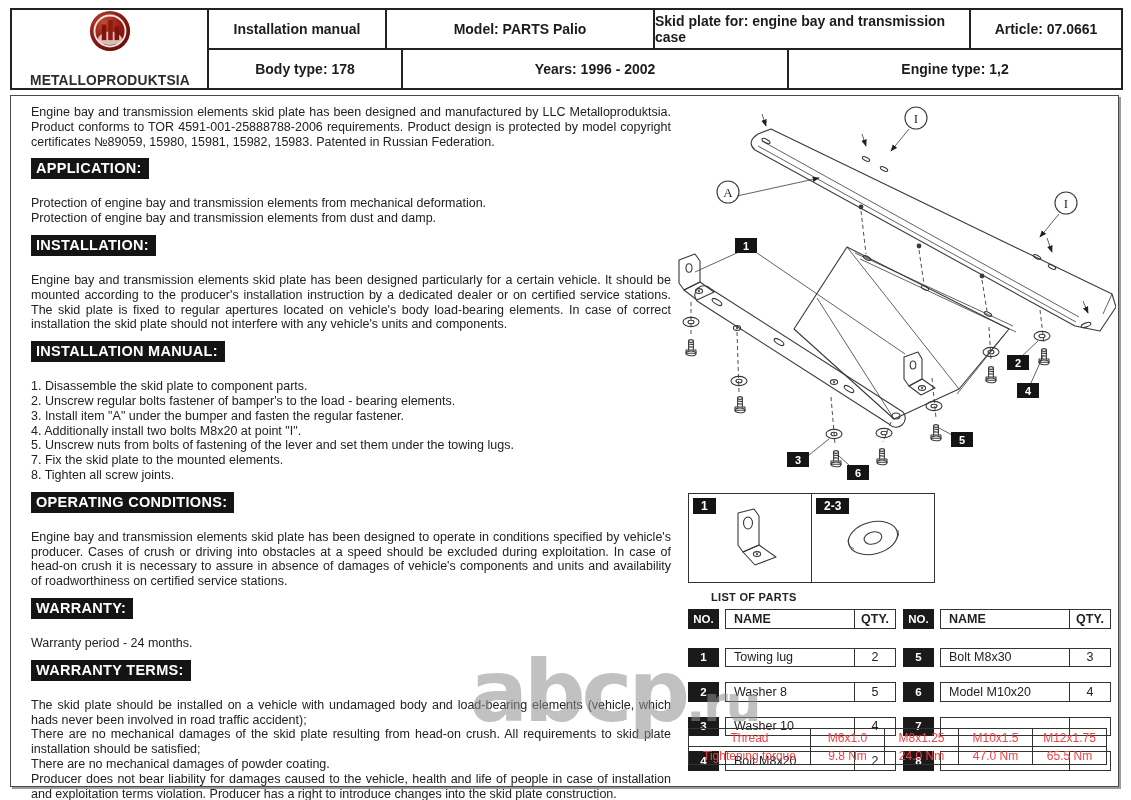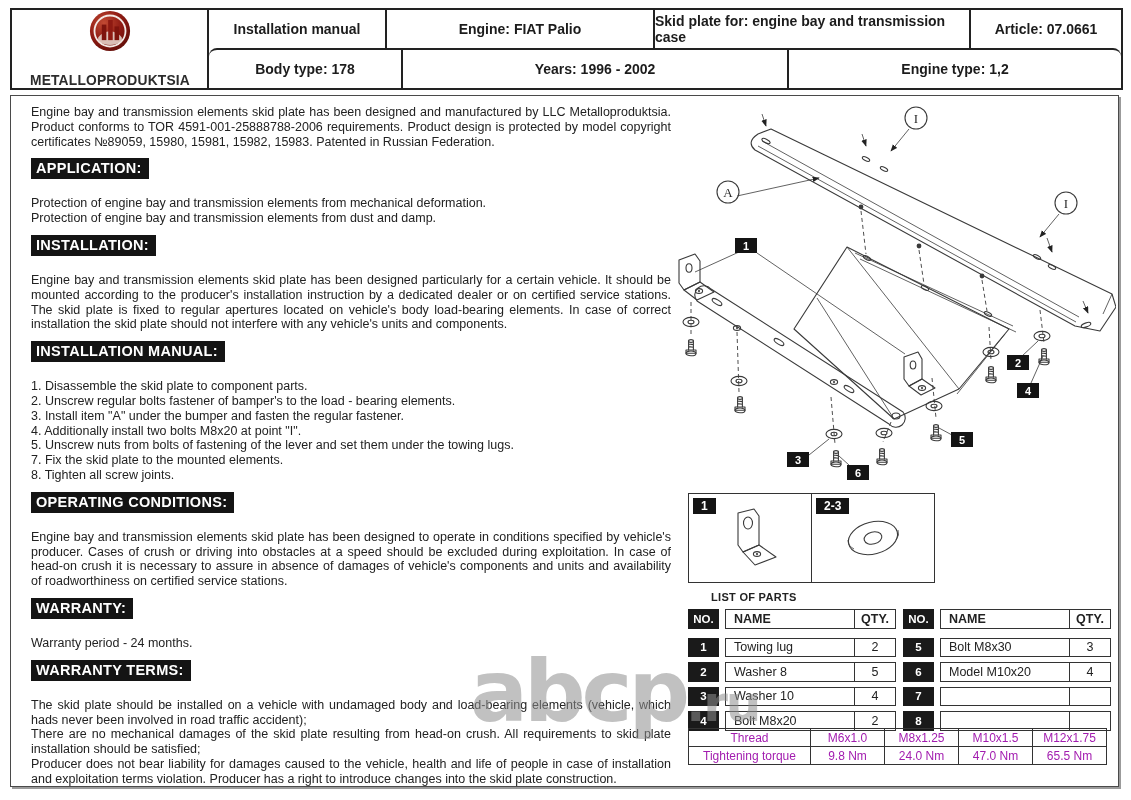--- a/index.html
+++ b/index.html
@@ -5,21 +5,21 @@
   html,body{margin:0;padding:0;background:#fff;}
   .page{position:relative;width:1131px;height:800px;background:#fff;overflow:hidden;
         font-family:"Liberation Sans",sans-serif;color:#222;}
   
   .hdr{position:absolute;left:10px;top:8px;width:1109px;height:78px;border:2px solid #222;
        display:flex;background:#fff;}
   .hdr-logo{width:195px;border-right:2px solid #222;display:flex;flex-direction:column;
             align-items:center;justify-content:center;gap:19px;}
   .logo-text{font-weight:bold;font-size:15px;color:#2d2d2d;transform:scaleX(.92);letter-spacing:.2px;}
   .hdr-right{flex:1;display:flex;flex-direction:column;}
-  .hdr-row{display:flex;flex:1;border-radius:8px;}
+  .hdr-row{display:flex;flex:1;}
   .hdr-row + .hdr-row{border-top:2px solid #222;}
   .hcell{border-left:2px solid #222;display:flex;align-items:center;justify-content:center;
          font-weight:bold;font-size:14px;color:#1c1c1c;}
   .hcell:first-child{border-left:none;}
   .grow{flex:1;}
   
   .content{position:absolute;left:10px;top:95px;width:1107px;height:690px;
            border:1.5px solid #4a4a4a;box-shadow:2px 2px 0 #9b9b9b;background:#fff;}
   .left-col{position:absolute;left:20px;top:9px;width:640px;}
   .intro{margin:0;font-size:12.5px;line-height:14.8px;text-align:justify;}
@@ -41,34 +41,34 @@
           border:1.5px solid #333;display:flex;}
   .picto{flex:1;border-left:1.5px solid #333;position:relative;display:flex;
          align-items:center;justify-content:center;}
   .picto:first-child{border-left:none;}
   .picto-chip{position:absolute;left:4px;top:4px;background:#141414;color:#fff;
               font-weight:bold;font-size:12px;padding:1px 8px;}
   
   .parts-title{position:absolute;left:678px;top:495px;font-weight:bold;font-size:11px;
                letter-spacing:.3px;margin-left:22px;}
   .parts-wrap{position:absolute;left:677px;top:513px;display:flex;gap:7px;}
-  .ptable{display:flex;flex-direction:column;gap:5px;width:208px;}
+  .ptable{display:flex;flex-direction:column;gap:15px;width:208px;}
   .prow{display:flex;height:19.5px;}
   .prow.phead{margin-bottom:4px;}
   .pchip{width:31px;background:#1a1a1a;color:#fff;font-weight:bold;font-size:11.5px;
          display:flex;align-items:center;justify-content:center;}
   .pgap{width:6px;}
   .pbox{flex:1;border:1.5px solid #333;display:flex;background:#fff;}
   .pname{flex:1;padding-left:8px;font-size:12.5px;display:flex;align-items:center;}
   .pqty{width:40px;border-left:1.5px solid #333;display:flex;align-items:center;
         justify-content:center;font-size:12.5px;}
   .phead .pname,.phead .pqty{font-weight:bold;font-size:12.5px;}
   
   .torque{position:absolute;left:677px;top:632px;border-collapse:collapse;table-layout:fixed;}
-  .torque td{border:1.5px solid #333;font-size:12px;color:#a21caf;text-align:center;
+  .torque td{border:1.5px solid #333;font-size:12px;color:#ef4444;text-align:center;
              height:17px;padding:0 2px;}
   
   .watermark{position:absolute;left:470px;top:641px;z-index:5;pointer-events:none;
              color:#8f8f8f;opacity:.55;font-weight:bold;white-space:nowrap;
              font-family:"DejaVu Sans",sans-serif;}
   .wm-main{font-size:86px;letter-spacing:-4px;}
   .wm-suffix{font-size:50px;letter-spacing:-2px;}
   
   .logo-mark{width:46px;height:46px;}
 </style>
@@ -92,21 +92,21 @@
         <path d="M10,30 A16,16 0 0 1 36,30 L36,34 A22,22 0 0 1 10,34 Z" fill="#e9dcd2" opacity="0.85"></path>
         <rect x="14" y="16" width="5" height="17" fill="#7e140d"></rect>
         <rect x="21" y="11" width="5" height="22" fill="#8e1a12"></rect>
         <rect x="28" y="18" width="5" height="15" fill="#7e140d"></rect>
       </svg>
       <div class="logo-text">METALLOPRODUKTSIA</div>
     </div>
     <div class="hdr-right">
       <div class="hdr-row">
         <div class="hcell" style="width:176px">Installation manual</div>
-        <div class="hcell" style="width:266px">Engine: FIAT Palio</div>
+        <div class="hcell" style="width:266px">Model: PARTS Palio</div>
         <div class="hcell grow">Skid plate for: engine bay and transmission case</div>
         <div class="hcell" style="width:150px">Article: 07.0661</div>
       </div>
       <div class="hdr-row">
         <div class="hcell" style="width:192px">Body type: 178</div>
         <div class="hcell" style="width:384px">Years: 1996 - 2002</div>
         <div class="hcell grow">Engine type: 1,2</div>
       </div>
     </div>
   </div>
@@ -140,20 +140,21 @@
             <p class="sec-line just">Engine bay and transmission elements skid plate has been designed to operate in conditions specified by vehicle's producer. Cases of crush or driving into obstacles  at a speed should be excluded during exploitation. In case of head-on crush it is necessary to assure in absence of damages of vehicle's components and units and availability  of roadworthiness  on certified service stations.</p>
           </div>
           <div class="section">
             <div><span class="sec-title">WARRANTY:</span></div>
             <p class="sec-line">Warranty period - 24 months.</p>
           </div>
           <div class="section">
             <div><span class="sec-title">WARRANTY TERMS:</span></div>
             <p class="sec-line just">The skid plate should be installed on a vehicle with undamaged body and load-bearing elements (vehicle, which hads never been involved in road traffic accident);</p>
             <p class="sec-line just">There are no mechanical damages of the skid plate resulting from head-on crush. All requirements to skid plate installation should be satisfied;</p>
+            <p class="sec-line just">There are no mechanical damages of powder coating.</p>
             <p class="sec-line just">Producer does not bear liability for damages caused to the vehicle, health and life of people in case of installation and exploitation terms violation.   Producer has a right to introduce changes into the skid plate construction.</p>
           </div>
         </div>
     </div>
 
     <svg class="drawing" width="447" height="384" viewBox="0 0 447 384">
       <defs>
         <marker id="arr" markerWidth="9" markerHeight="8" refX="8" refY="3.5" orient="auto">
           <path d="M0,0 L9,3.5 L0,7 Z" fill="#222"></path>
         </marker>

